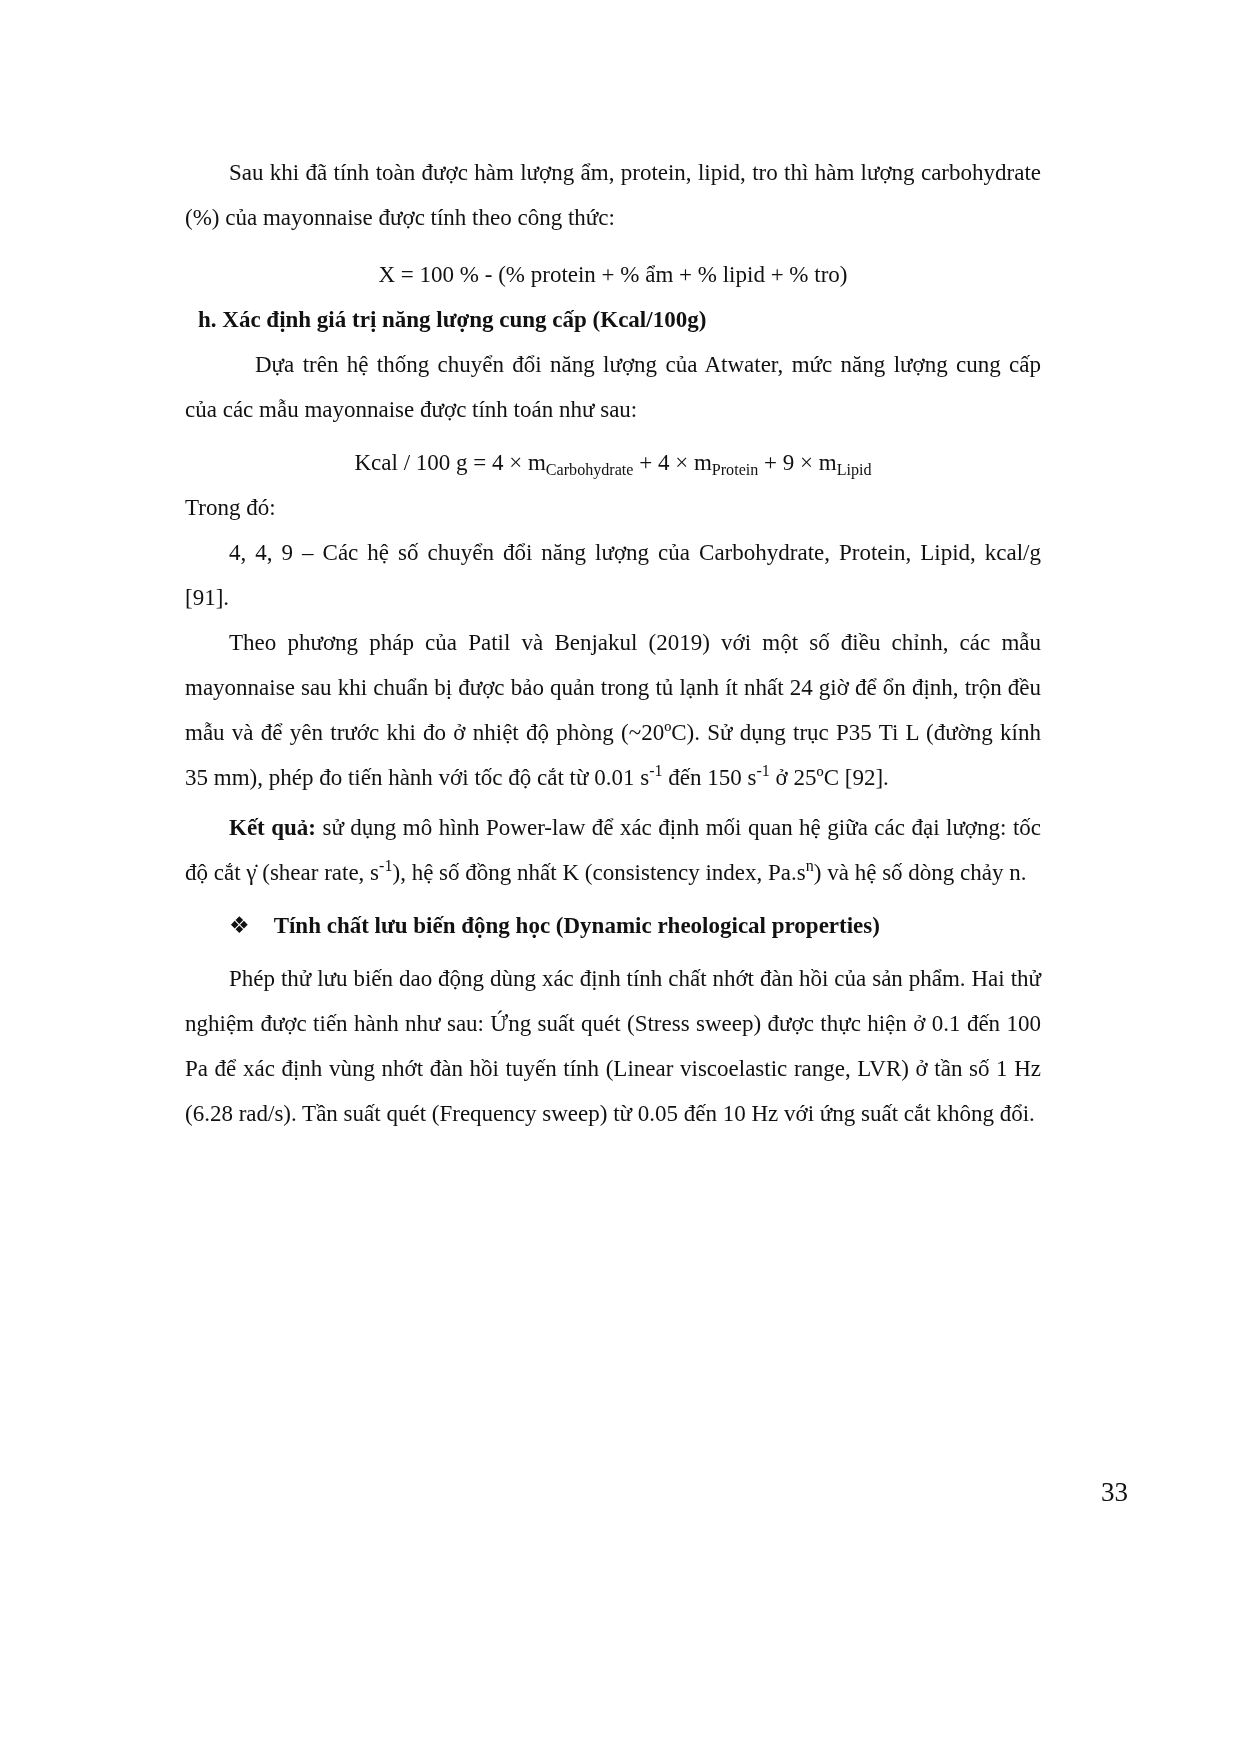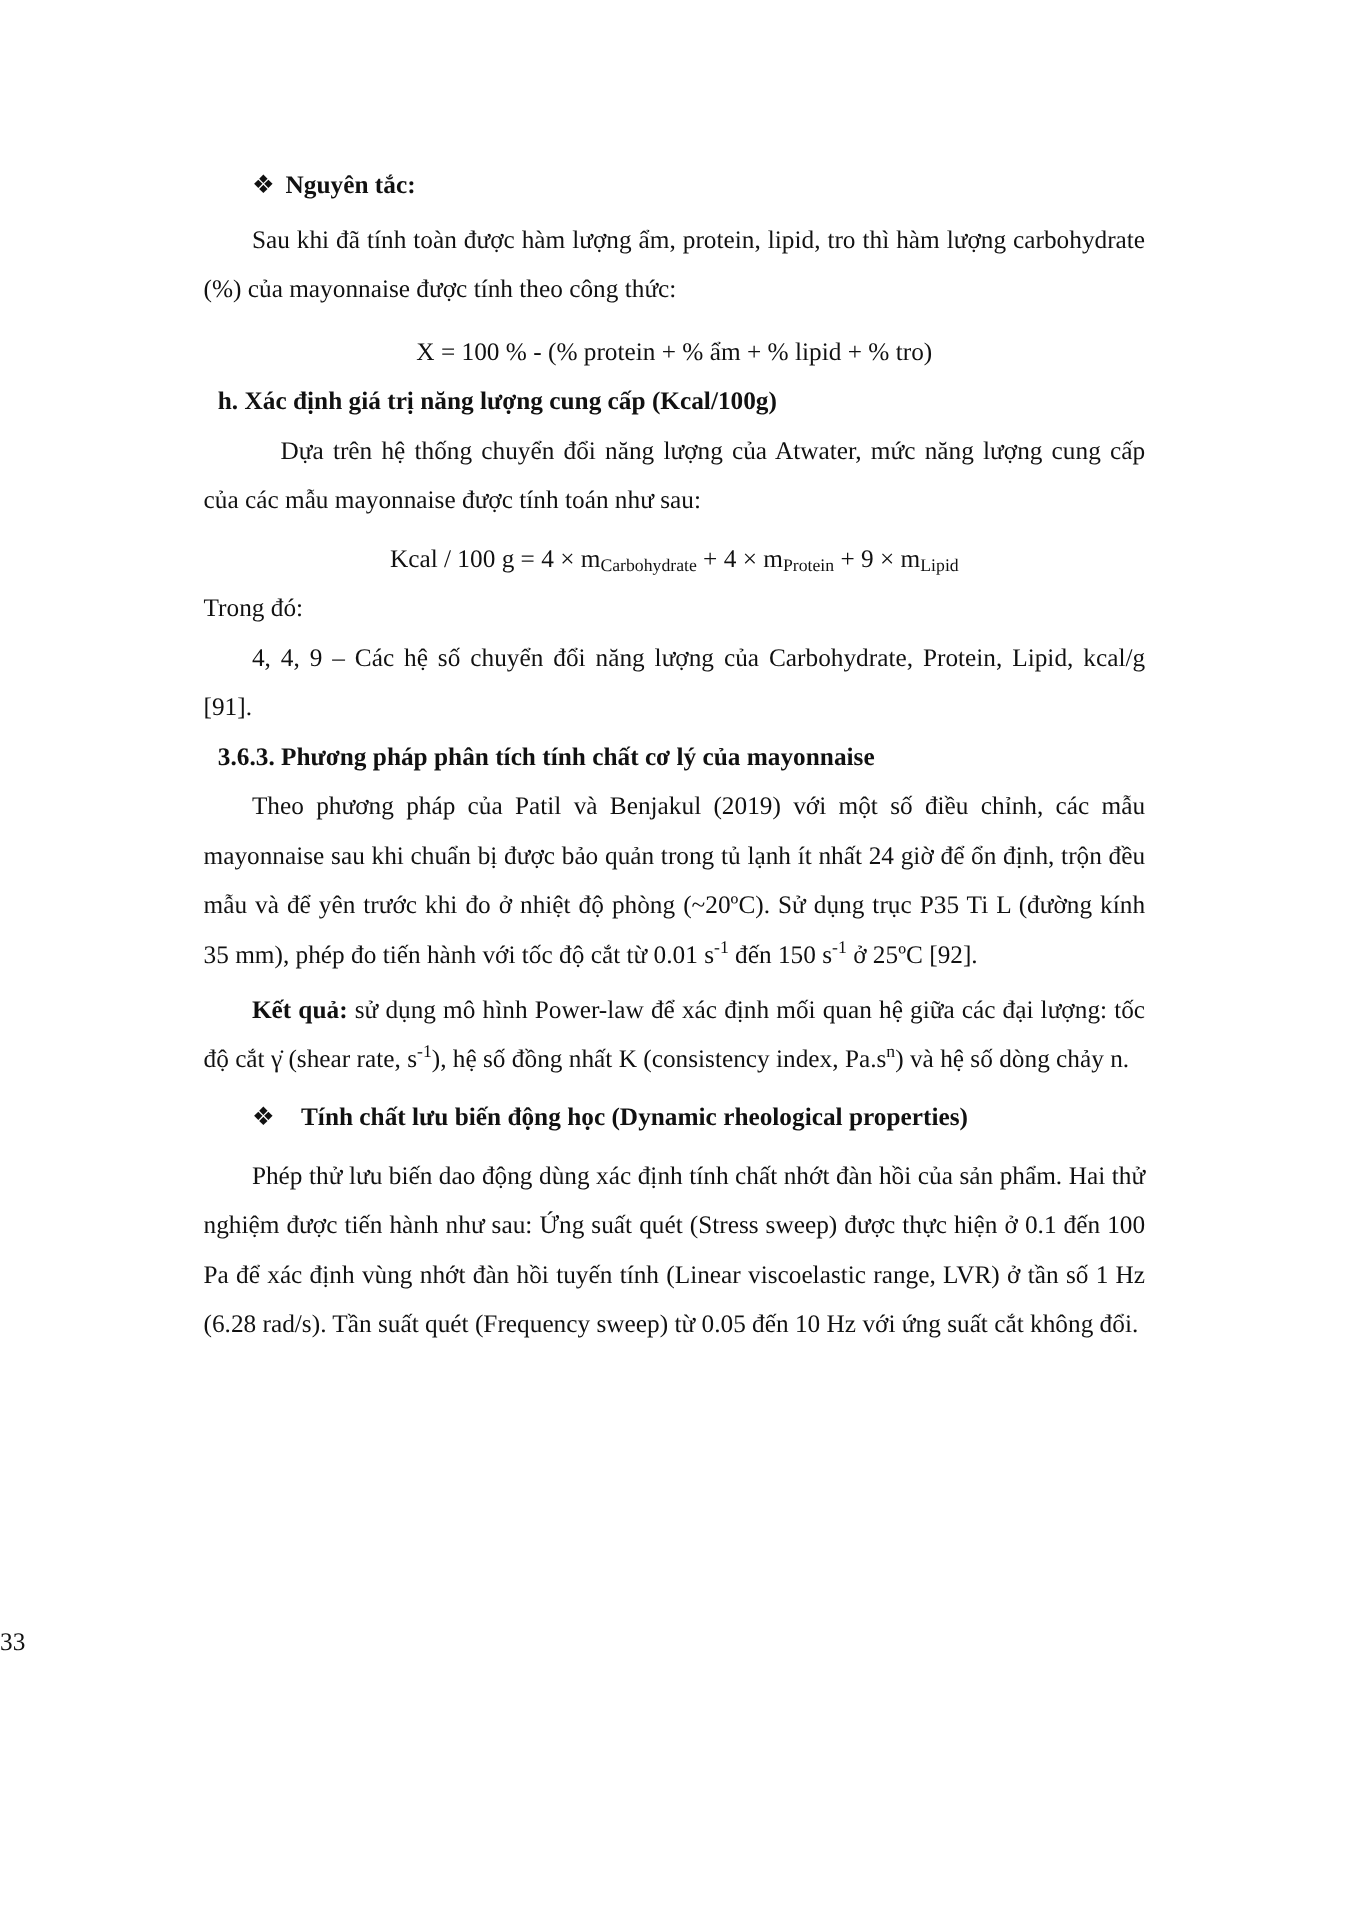--- a/index.html
+++ b/index.html
@@ -67,49 +67,47 @@
   .sup {
     font-size: 0.70em;
     vertical-align: 0.55em;
     line-height: 0;
   }
   .page-number {
     position: absolute;
     top: 1470px;
     left: 0;
     width: 1128px;
-    text-align: left;
-    font-size: 23px;
+    text-align: right;
+    font-size: 27px;
     line-height: 45px;
   }
 </style>
 </head>
 <body>
 
 <div class="page">
   <div class="content">
 
-    <p class="bullet-line"><span class="marker marker-gap-sm">❖</span><span>Nguyên tắc:</span></p>
 
     <p class="para indent-sm mt-5">Sau khi đã tính toàn được hàm lượng ẩm, protein, lipid, tro thì hàm lượng carbohydrate (%) của mayonnaise được tính theo công thức:</p>
 
     <p class="formula formula-1">X  = 100 % - (% protein + % ẩm + % lipid + % tro)</p>
 
     <h2 class="heading">h. Xác định giá trị năng lượng cung cấp (Kcal/100g)</h2>
 
     <p class="para indent-lg">Dựa trên hệ thống chuyển đổi năng lượng của Atwater, mức năng lượng cung cấp của các mẫu mayonnaise được tính toán như sau:</p>
 
     <p class="formula formula-2"><span>Kcal / 100 g = 4 × m</span><span class="sub">Carbohydrate</span><span> + 4 × m</span><span class="sub">Protein</span><span> + 9 × m</span><span class="sub">Lipid</span></p>
 
     <p class="para">Trong đó:</p>
 
 
     <p class="para indent-sm">4, 4, 9 – Các hệ số chuyển đổi năng lượng của Carbohydrate, Protein, Lipid, kcal/g [91].</p>
 
-    <h2 class="heading">3.6.3. Phương pháp phân tích tính chất cơ lý của mayonnaise</h2>
 
 
 
     <p class="para indent-sm"><span>Theo phương pháp của Patil và Benjakul (2019) với một số điều chỉnh, các mẫu mayonnaise sau khi chuẩn bị được bảo quản trong tủ lạnh ít nhất 24 giờ để ổn định, trộn đều mẫu và để yên trước khi đo ở nhiệt độ phòng (~20ºC). Sử dụng trục P35 Ti L (đường kính 35 mm), phép đo tiến hành với tốc độ cắt từ 0.01 s</span><span class="sup">-1</span><span> đến 150 s</span><span class="sup">-1</span><span> ở 25ºC [92].</span></p>
 
     <p class="para indent-sm mt-5"><span class="bold">Kết quả:</span><span> sử dụng mô hình Power-law để xác định mối quan hệ giữa các đại lượng: tốc độ cắt γ̇ (shear rate, s</span><span class="sup">-1</span><span>), hệ số đồng nhất K (consistency index, Pa.s</span><span class="sup">n</span><span>) và hệ số dòng chảy n.</span></p>
 
     <p class="bullet-line mt-8"><span class="marker marker-gap-lg">❖</span><span>Tính chất lưu biến động học (Dynamic rheological properties)</span></p>
 
     <p class="para indent-sm mt-8">Phép thử lưu biến dao động dùng xác định tính chất nhớt đàn hồi của sản phẩm. Hai thử nghiệm được tiến hành như sau: Ứng suất quét (Stress sweep) được thực hiện ở 0.1 đến 100 Pa để xác định vùng nhớt đàn hồi tuyến tính (Linear viscoelastic range, LVR) ở tần số 1 Hz (6.28 rad/s). Tần suất quét (Frequency sweep) từ 0.05 đến 10 Hz với ứng suất cắt không đổi.</p>

